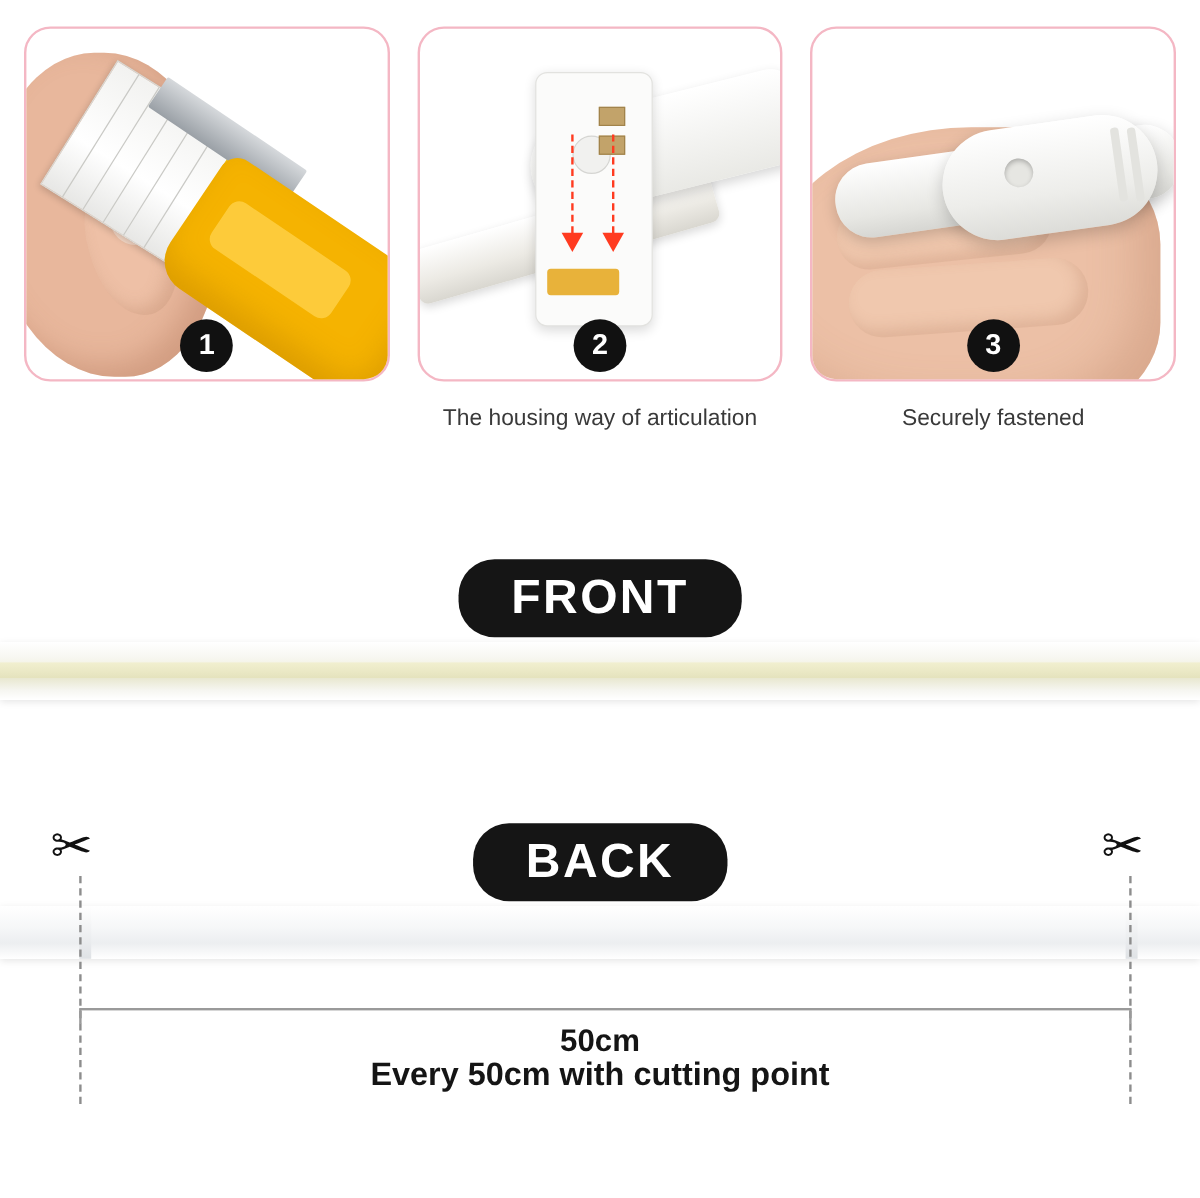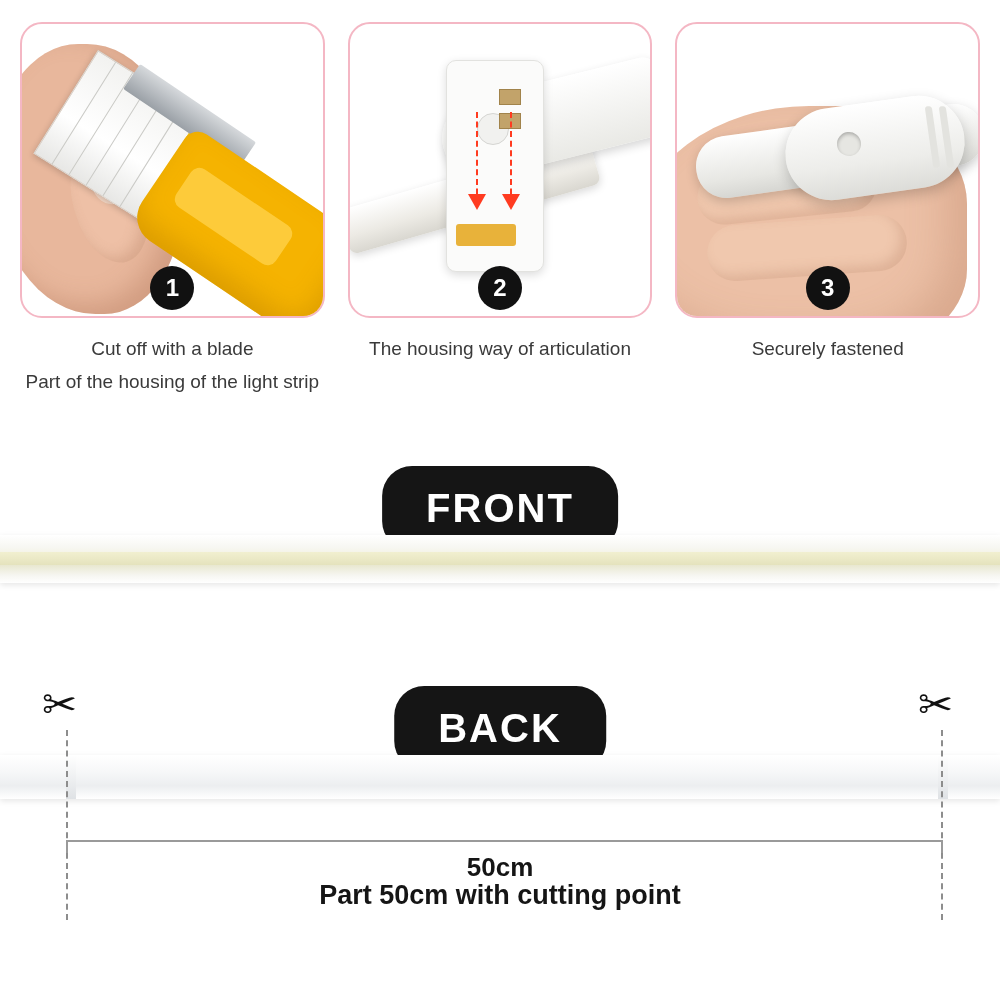--- a/index.html
+++ b/index.html
@@ -299,21 +299,21 @@
   .pill {
     position: absolute;
     left: 50%;
     transform: translateX(-50%);
     background: #151515;
     color: #ffffff;
     border-radius: 30px;
     font-size: 40px;
     font-weight: bold;
     letter-spacing: 2px;
-    padding: 20px 44px;
+    padding: 10px 44px;
   }
   #front-pill { top: 466px; }
   #back-pill  { top: 686px; text-align: right; }
 
   
   .front-bar {
     position: absolute;
     left: 0;
     top: 535px;
     width: 1000px;
@@ -424,24 +424,20 @@
         <div class="seg" style="left:40px"></div>
         <div class="seg" style="left:60px"></div>
         <div class="seg" style="left:80px"></div>
         <div class="seg" style="left:100px"></div>
         <div class="seg" style="left:120px"></div>
         <div class="p1-yellow"></div>
       </div>
       <div class="p1-blade"></div>
       <div class="p1-cutter"></div>
       <div class="badge">1</div>
-    </div>
-    <div class="caption">
-      <div>Cut off with a blade</div>
-      <div>Part of the housing of the light strip</div>
     </div>
   </div>
 
   <div class="step">
     <div class="photo">
       <div class="p2-strip"></div>
       <div class="p2-plug"></div>
       <div class="p2-clip">
         <div class="p2-hole"></div>
         <div class="p2-pin" style="left:52px; top:28px;"></div>
@@ -489,13 +485,13 @@
 </div>
 
 <div class="scissor" id="scissor-left">✂</div>
 <div class="scissor" id="scissor-right">✂</div>
 
 <div class="cutline" id="cutline-left"></div>
 <div class="cutline" id="cutline-right"></div>
 
 <div class="measure"></div>
 <div class="len-label">50cm</div>
-<div class="cut-note">Part 50cm with cutting point</div>
+<div class="cut-note">Every 50cm with cutting point</div>
 
 </body></html>

